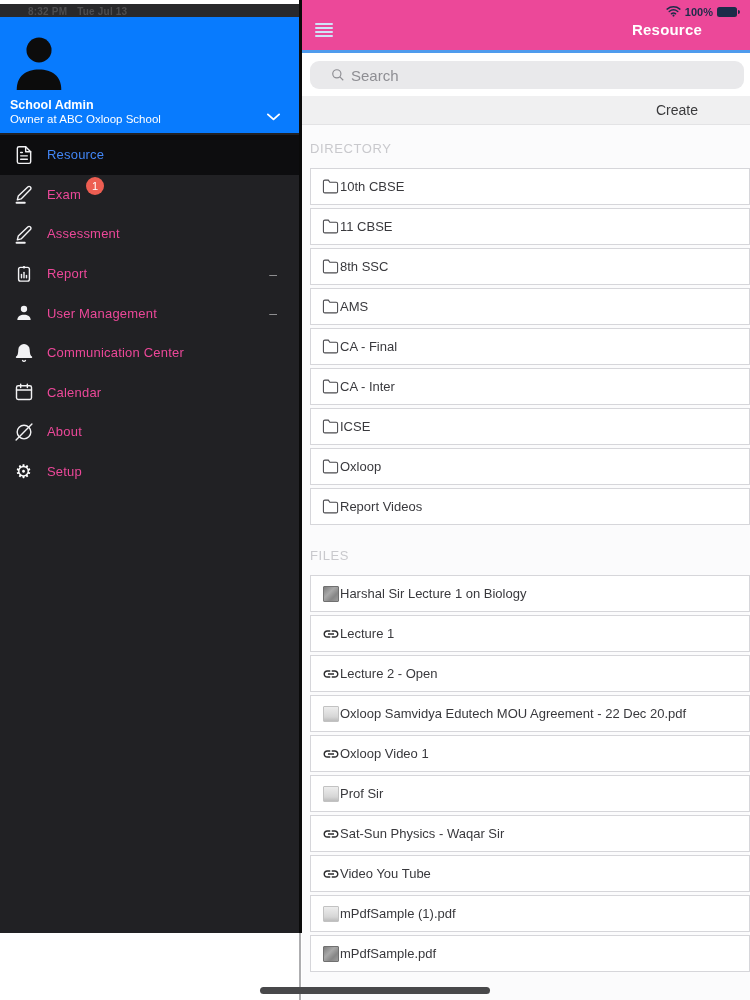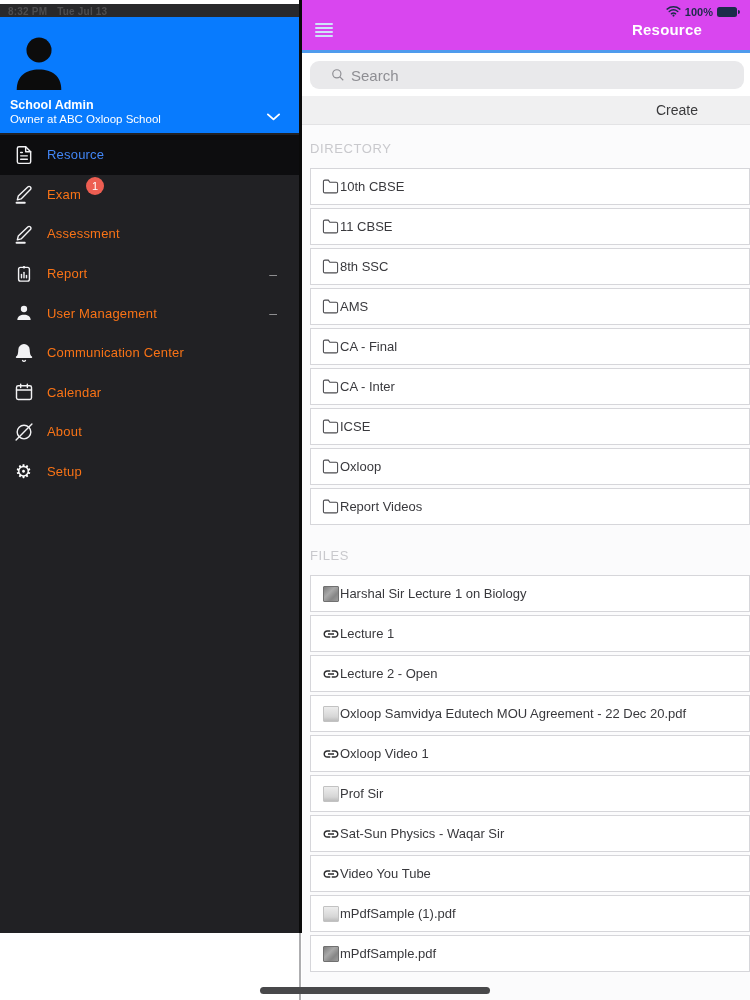--- a/index.html
+++ b/index.html
@@ -5,55 +5,55 @@
   * { box-sizing: border-box; margin: 0; padding: 0; }
   html,body { width:750px; height:1000px; overflow:hidden; background:#fff; }
   .app {
     position:relative; width:750px; height:1000px; background:#fff;
     font-family:"Liberation Sans", sans-serif; overflow:hidden;
   }
   
   .statusbar-left {
     position:absolute; left:0; top:4px; width:299px; height:15px;
     background:#29292b; color:#4d4d4f; font-size:10px; font-weight:bold;
-    display:flex; align-items:center; padding-left:8px; letter-spacing:.2px;
+    display:flex; align-items:center; padding-left:28px; letter-spacing:.2px;
   }
   .statusbar-left .sb-date { margin-left:10px; }
   .profile {
     position:absolute; left:0; top:17px; width:299px; height:116px;
     background:#087bfe; color:#fff;
   }
   .profile-avatar { position:absolute; left:13px; top:15px; }
   .profile-name { position:absolute; left:10px; top:81px; font-size:12.5px; font-weight:bold; }
   .profile-sub  { position:absolute; left:10px; top:96px; font-size:11.5px; }
   .profile-chevron { position:absolute; right:18px; top:92px; }
   .menu {
     position:absolute; left:0; top:133px; width:299px; height:800px;
     background:#212124; padding-top:2px;
   }
   .mi { height:39.6px; display:flex; align-items:center; padding-left:13px; position:relative; }
   .mi.active { background:#0d0d0f; }
   .mi-ic { width:21px; height:21px; display:flex; align-items:center; justify-content:center; flex:0 0 21px; }
   .mi-ic svg { width:20px; height:20px; stroke:#f2f2f4; fill:none; stroke-width:1.7; stroke-linecap:round; stroke-linejoin:round; }
-  .mi-label { margin-left:13px; font-size:13px; color:#f97316; letter-spacing:.2px; }
+  .mi-label { margin-left:13px; font-size:13px; color:#ec4899; letter-spacing:.2px; }
   .mi.active .mi-label { color:#4286f5; }
   .mi-badge {
     margin-left:5px; transform:translateY(-8px);
     min-width:18px; height:18px; border-radius:9px; background:#ed5e52;
     color:#fff; font-size:11px; line-height:18px; text-align:center; padding:0 2px;
   }
   .mi-collapse { margin-left:auto; margin-right:22px; color:#8e8e90; font-size:14px; }
   .gear-glyph { font-size:19px; color:#fff; line-height:1; font-family:"DejaVu Sans", sans-serif; }
   
   .divider-dark { position:absolute; left:299px; top:0; width:3px; height:933px; background:#0a0a0a; z-index:5; }
   .divider-light { position:absolute; left:299px; top:933px; width:2px; height:67px; background:#aeaeb0; z-index:5; }
   
   .rheader {
     position:absolute; left:302px; top:0; width:448px; height:53px;
-    background:#d946ef; border-bottom:3px solid #4f9bed;
+    background:#ec4899; border-bottom:3px solid #4f9bed;
   }
   .status-icons { position:absolute; right:10px; top:3px; display:flex; align-items:center; gap:4px; }
   .status-icons .pct { color:#1c2c49; font-size:11px; font-weight:bold; }
   .batt { display:inline-flex; align-items:center; }
   .batt-body { width:20px; height:10px; background:#1c2c49; border-radius:2.5px; }
   .batt-tip { width:2px; height:4px; background:#1c2c49; border-radius:0 2px 2px 0; margin-left:1px; }
   .hamburger { position:absolute; left:13px; top:23px; width:18px; height:14px; display:flex; flex-direction:column; justify-content:space-between; cursor:pointer; }
   .hamburger span { display:block; width:18px; height:2.2px; background:#cfe3f8; border-radius:1px; }
   .rtitle { position:absolute; right:48px; top:21px; color:#fff; font-size:15px; font-weight:bold; letter-spacing:.2px; }
   .searchrow { position:absolute; left:302px; top:56px; width:448px; height:40px; background:#fff; }

